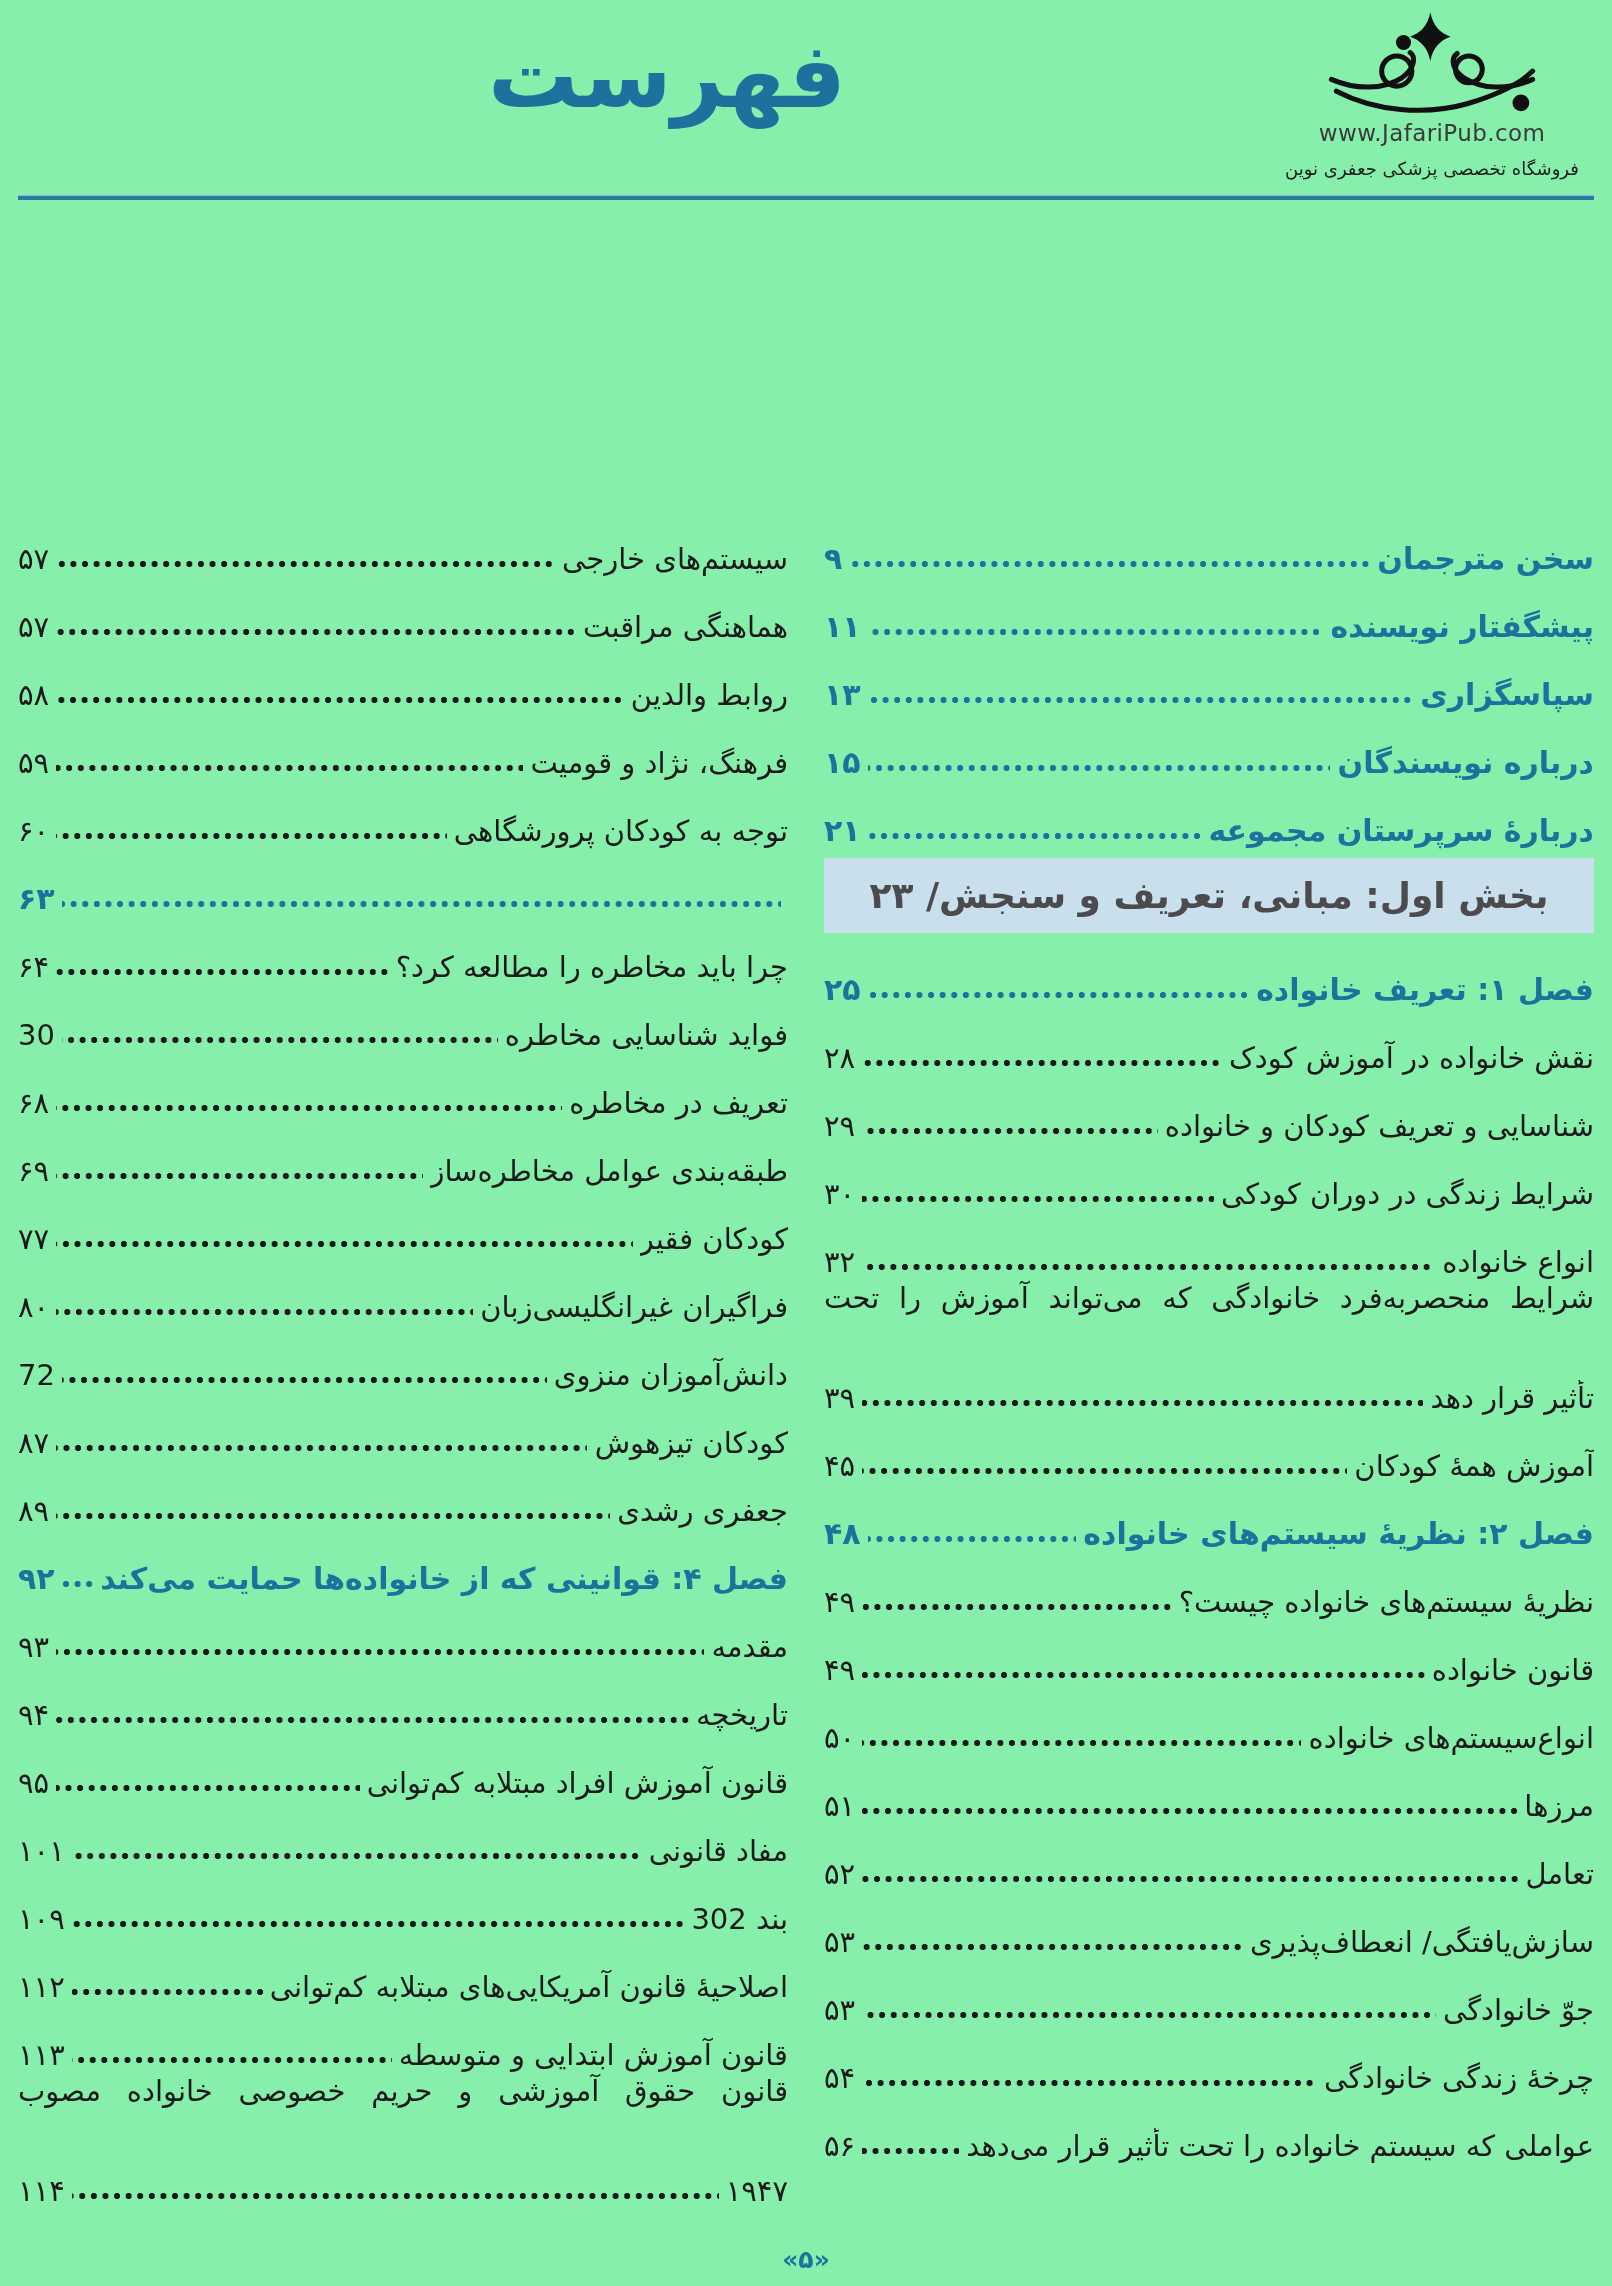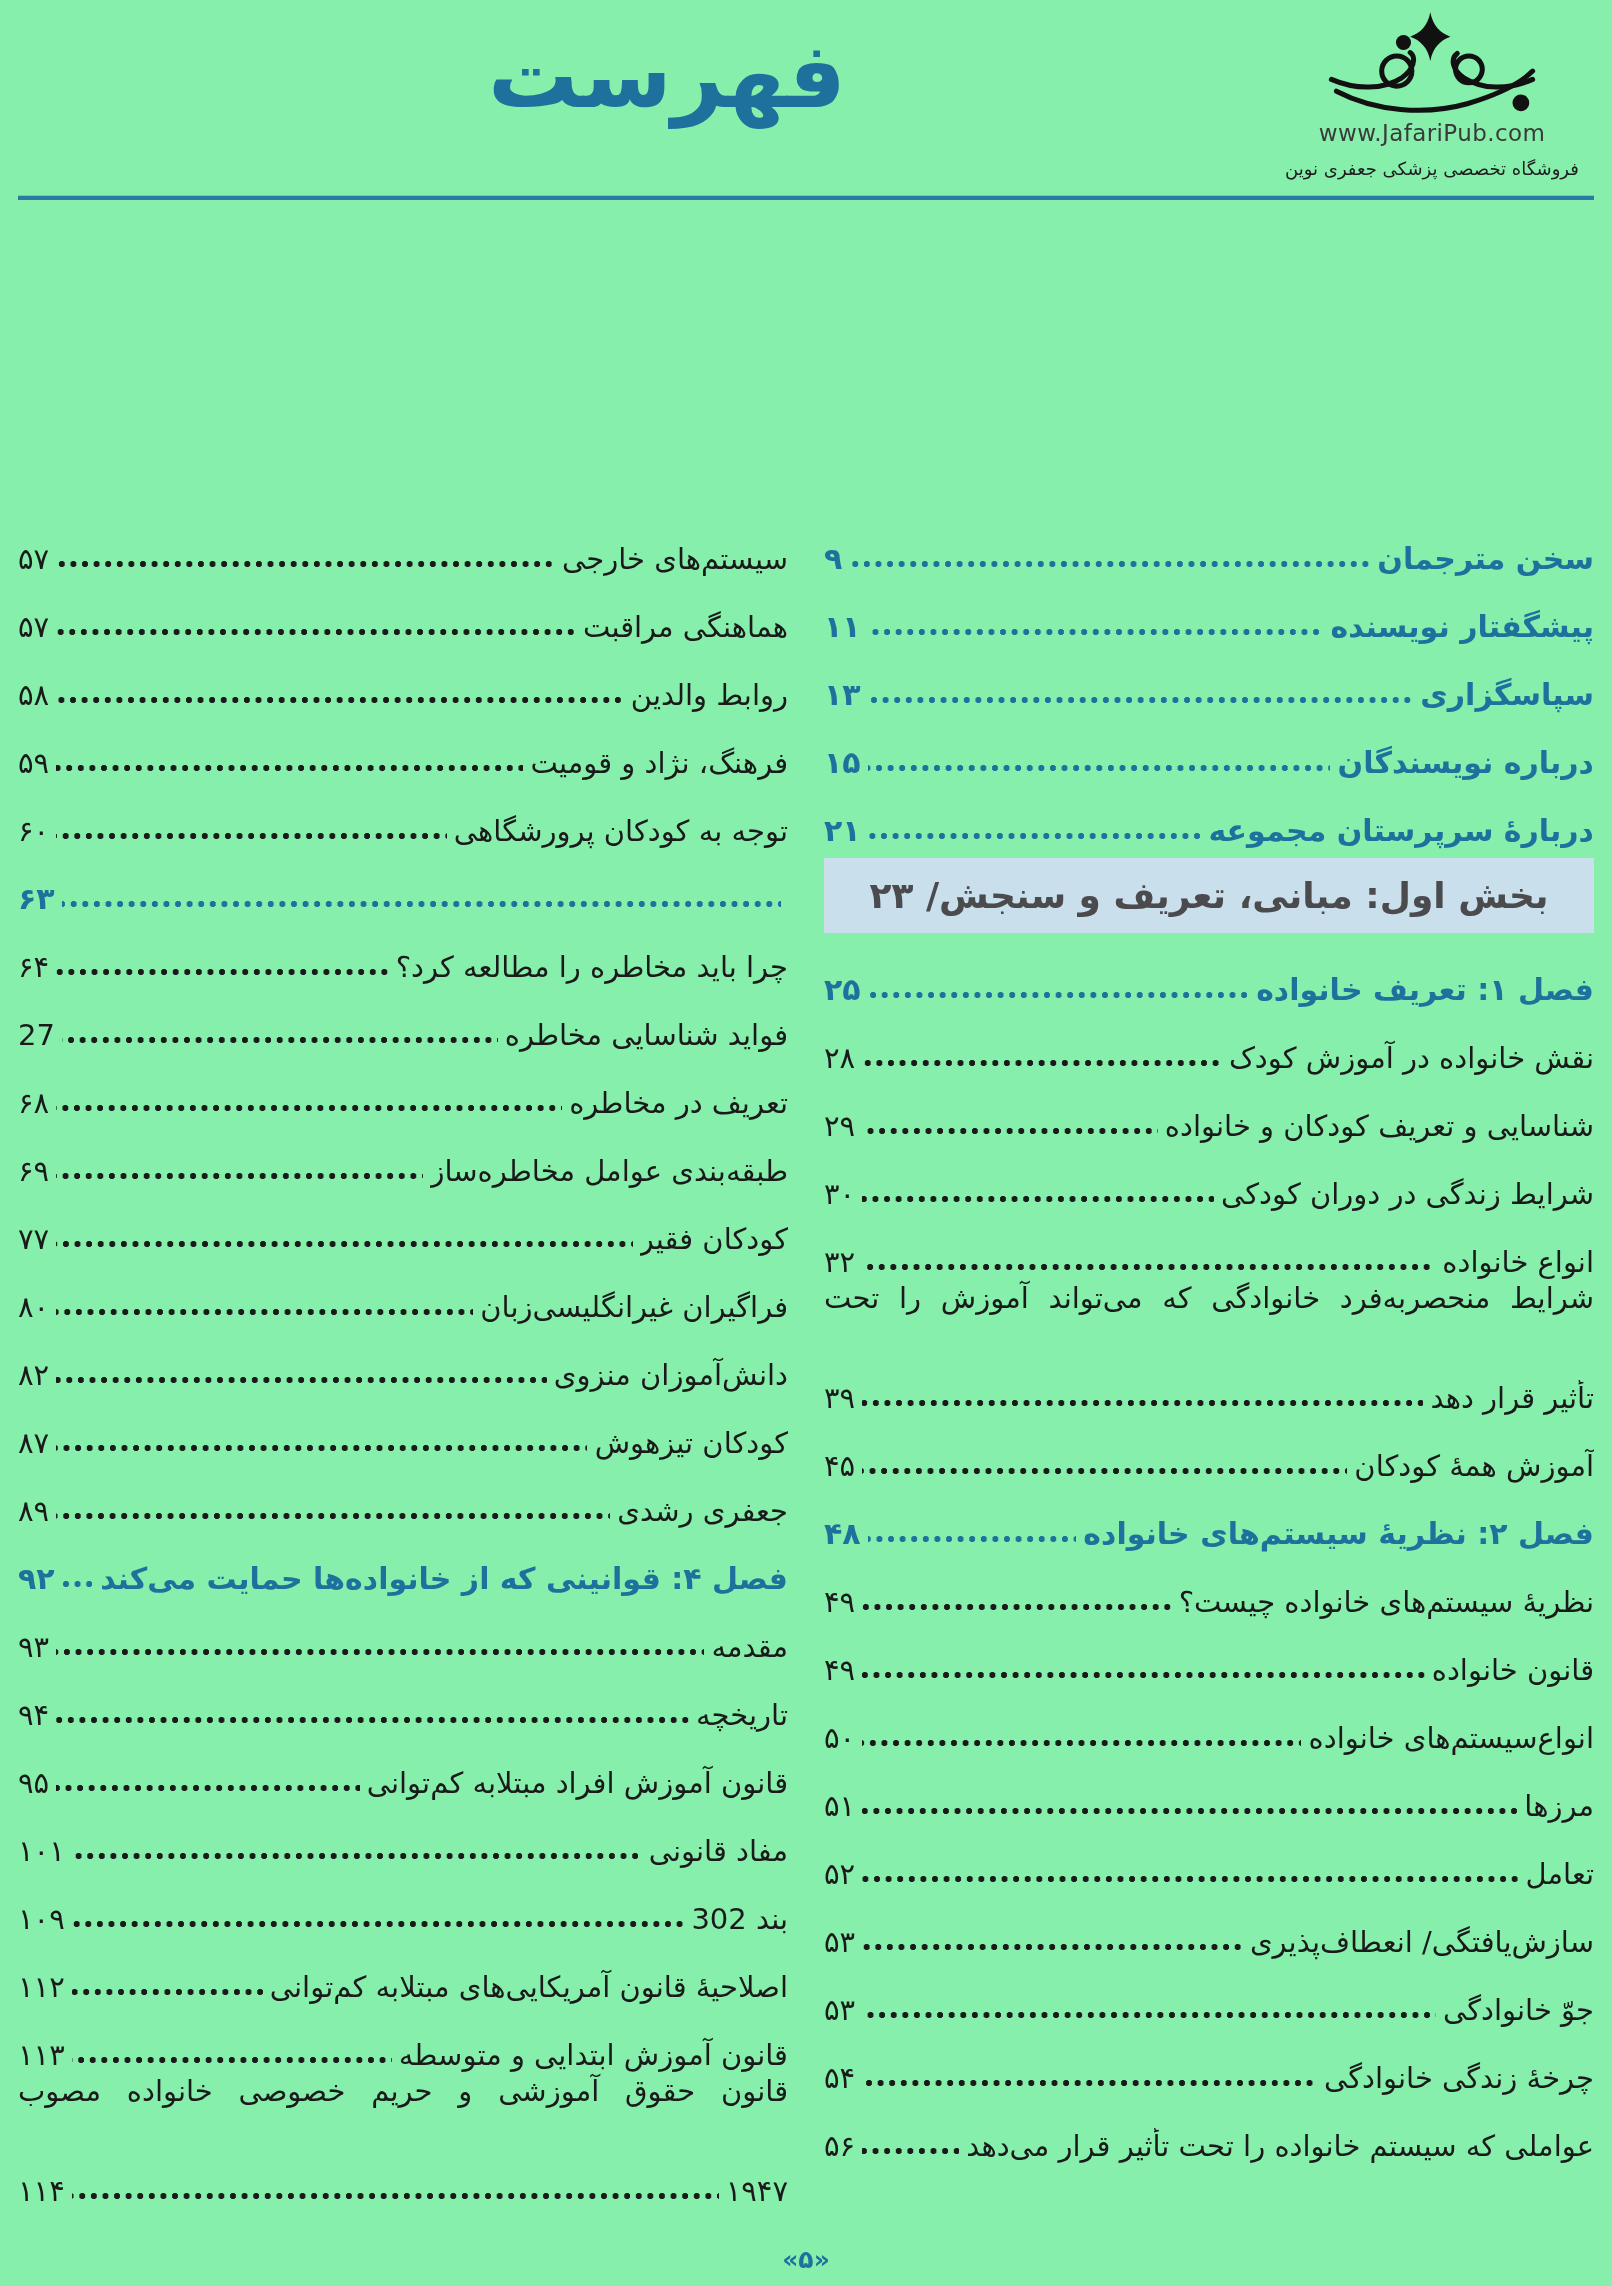--- a/index.html
+++ b/index.html
@@ -251,21 +251,21 @@
           <span class="pg">۶۳</span>
         </div>
         <div class="row ">
           <span class="lbl">چرا باید مخاطره را مطالعه کرد؟</span>
           <span class="dots"></span>
           <span class="pg">۶۴</span>
         </div>
         <div class="row ">
           <span class="lbl">فواید شناسایی مخاطره</span>
           <span class="dots"></span>
-          <span class="pg">27</span>
+          <span class="pg">30</span>
         </div>
         <div class="row ">
           <span class="lbl">تعریف در مخاطره</span>
           <span class="dots"></span>
           <span class="pg">۶۸</span>
         </div>
         <div class="row ">
           <span class="lbl">طبقه‌بندی عوامل مخاطره‌ساز</span>
           <span class="dots"></span>
           <span class="pg">۶۹</span>
@@ -276,21 +276,21 @@
           <span class="pg">۷۷</span>
         </div>
         <div class="row ">
           <span class="lbl">فراگیران غیرانگلیسی‌زبان</span>
           <span class="dots"></span>
           <span class="pg">۸۰</span>
         </div>
         <div class="row ">
           <span class="lbl">دانش‌آموزان منزوی</span>
           <span class="dots"></span>
-          <span class="pg">۸۲</span>
+          <span class="pg">72</span>
         </div>
         <div class="row ">
           <span class="lbl">کودکان تیزهوش</span>
           <span class="dots"></span>
           <span class="pg">۸۷</span>
         </div>
         <div class="row ">
           <span class="lbl">جعفری رشدی</span>
           <span class="dots"></span>
           <span class="pg">۸۹</span>

